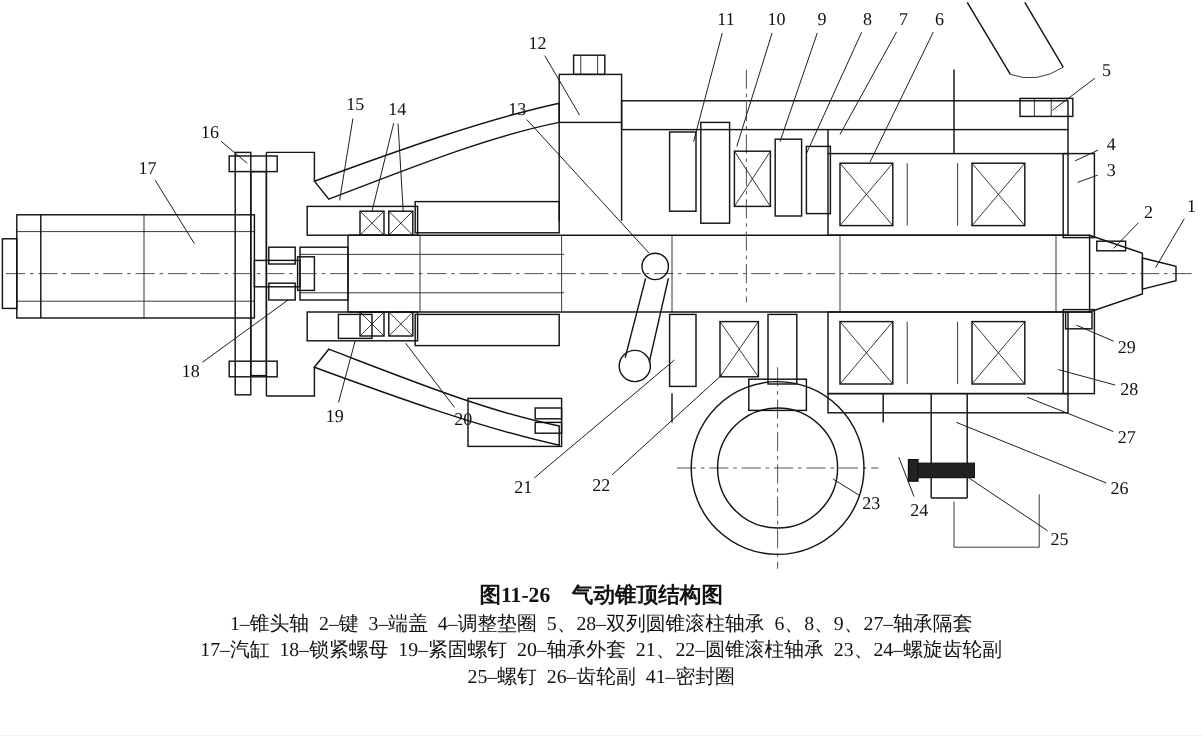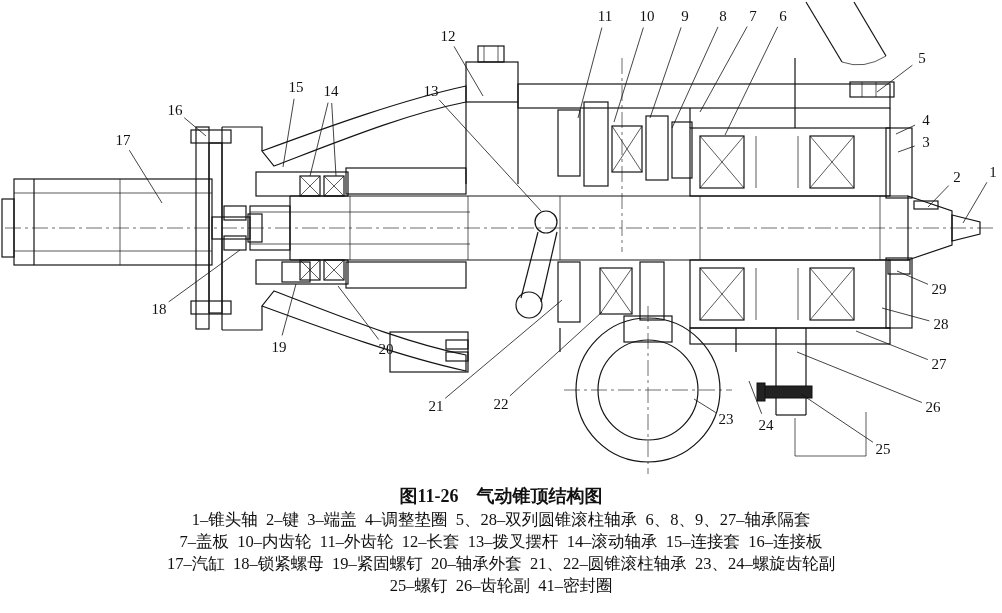--- a/index.html
+++ b/index.html
@@ -286,17 +286,16 @@
         <line x1="928.0" y1="284.3" x2="897" y2="271" class="leader"></line>
         <text x="939" y="294" class="num">29</text>
       </g>
   </svg>
 
   <div class="caption">
     <div class="title">
       <span>图11-26</span><span class="gap"></span><span>气动锥顶结构图</span>
     </div>
     <div class="cap-line">1–锥头轴  2–键  3–端盖  4–调整垫圈  5、28–双列圆锥滚柱轴承  6、8、9、27–轴承隔套</div>
-    <div class="cap-line">7–盖板  10–内齿轮  11–外齿轮  12–长套  13–拨叉摆杆  14–滚动轴承  15–连接套  16–连接板</div>
     <div class="cap-line">17–汽缸  18–锁紧螺母  19–紧固螺钉  20–轴承外套  21、22–圆锥滚柱轴承  23、24–螺旋齿轮副</div>
     <div class="cap-line">25–螺钉  26–齿轮副  41–密封圈</div>
   </div>
 </div>
 
 </body></html>

